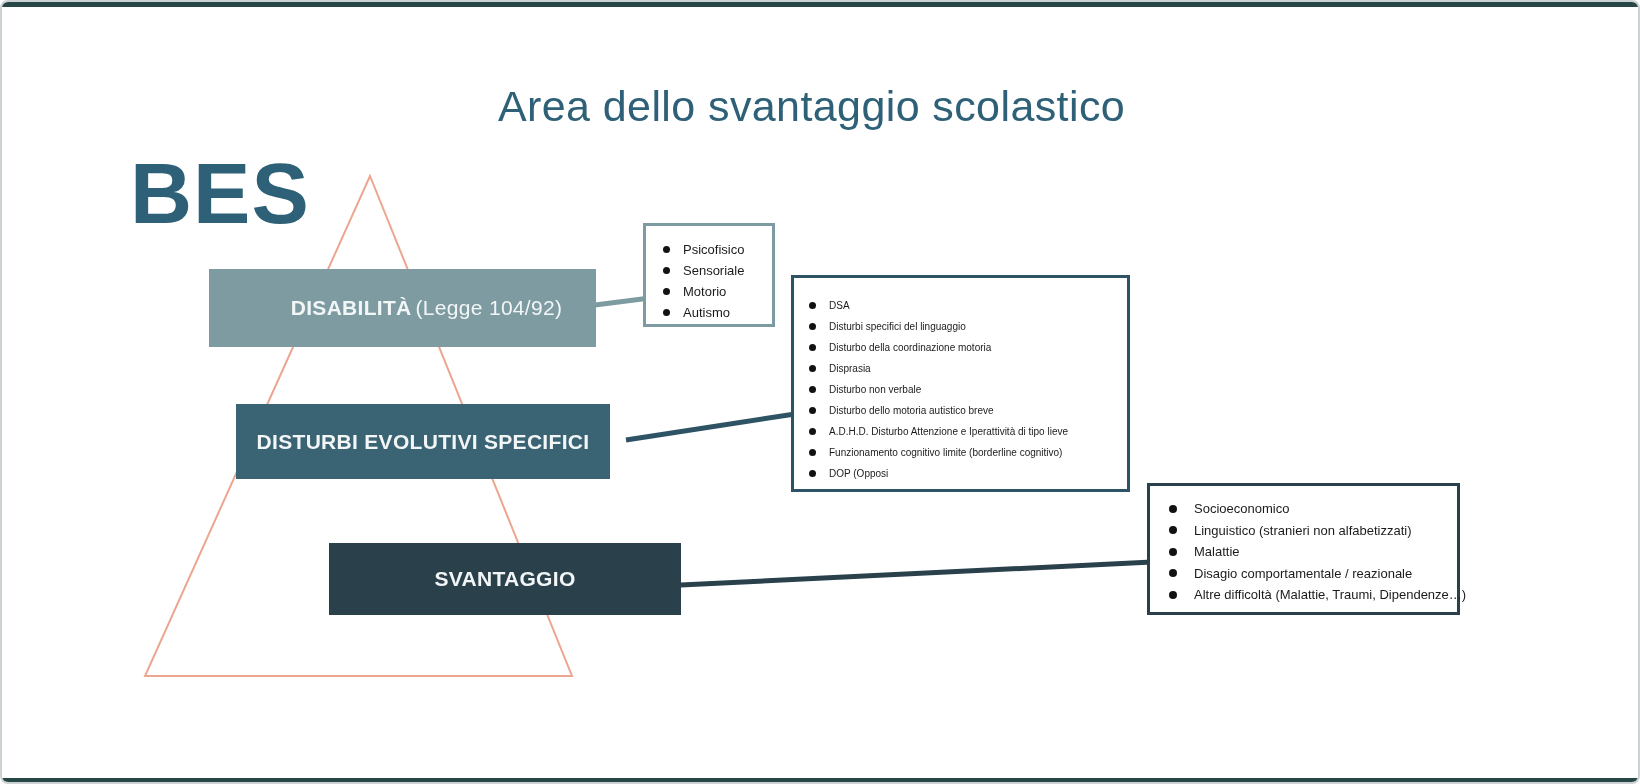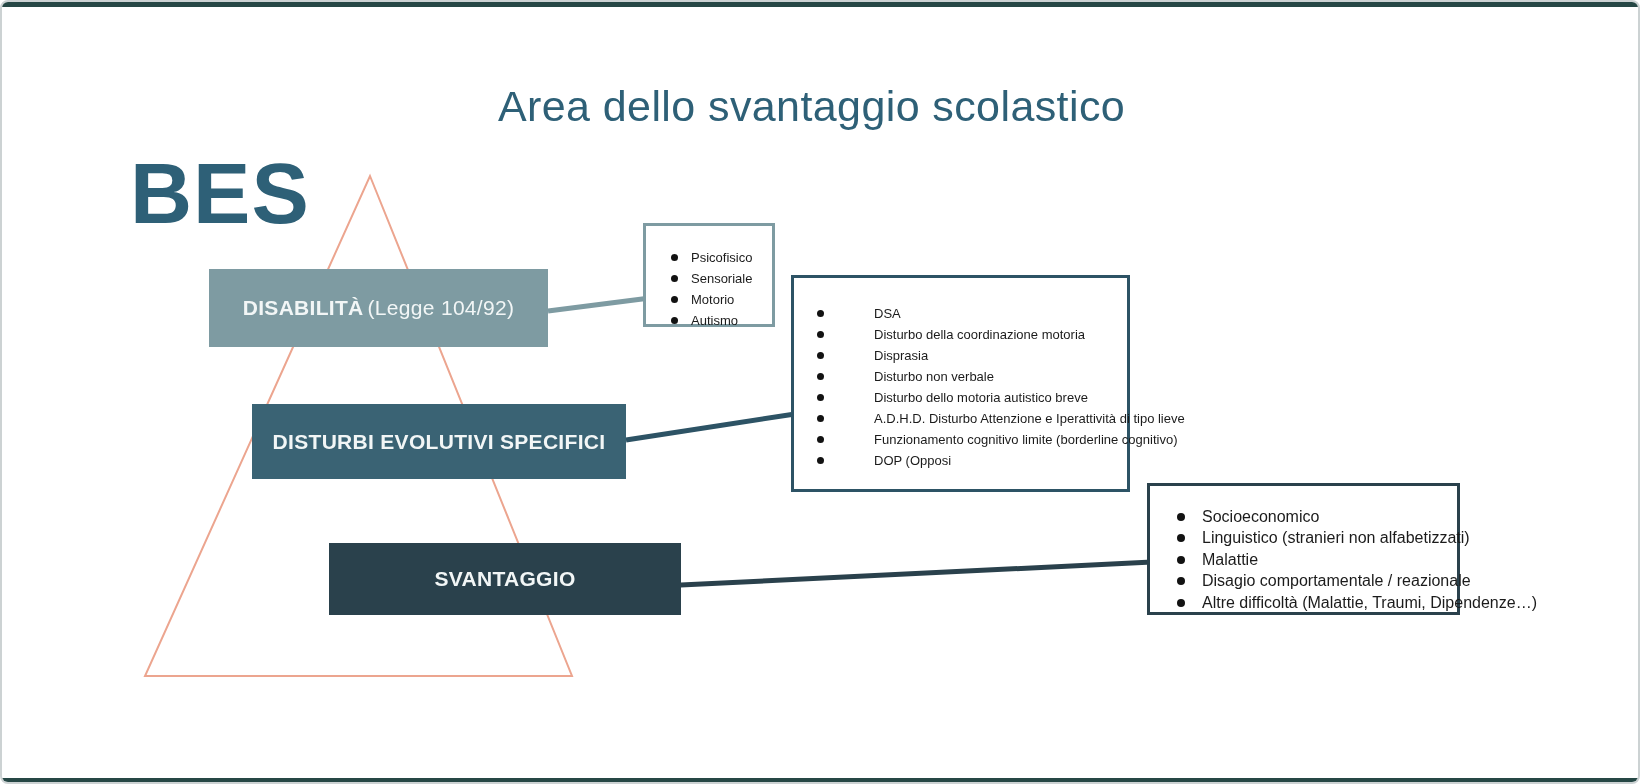--- a/index.html
+++ b/index.html
@@ -27,39 +27,39 @@
   }
 
   svg.layer { position:absolute; top:0; left:0; pointer-events:none; }
 
   .level-box {
     position:absolute; display:flex; align-items:center; justify-content:center;
     color:#f2f6f6; font-size:21px; letter-spacing:0.3px; white-space:nowrap;
   }
   .level-box .b { font-weight:700; }
   .level-box .r { font-weight:400; margin-left:4px; }
-  .level-1 { left:207px; top:267px; width:339px; height:78px; background:#7e9ba2; }
-  .level-2 { left:250px; top:402px; width:374px; height:75px; background:#3a6374; }
+  .level-1 { left:207px; top:267px; width:339px; height:78px; background:#7e9ba2;padding-left:48px; }
+  .level-2 { left:234px; top:402px; width:374px; height:75px; background:#3a6374; }
   .level-3 { left:327px; top:541px; width:352px; height:72px; background:#2a414c; }
 
   .list-box { position:absolute; background:#ffffff; box-sizing:border-box; }
-  .list-box ul { list-style:none; margin:8px; padding:0; }
+  .list-box ul { list-style:none; margin:0; padding:0; }
   .list-box li { display:flex; align-items:center; color:#1b1b1b; }
   .bullet { flex:none; border-radius:50%; background:#121212; }
 
   .list-1 { left:641px; top:221px; width:132px; height:104px; border:3px solid #7e9ba2; padding:13px 8px 8px 17px; }
   .list-1 li { font-size:13px; height:21px; }
   .list-1 .bullet { width:7px; height:7px; margin-right:13px; }
 
   .list-2 { left:789px; top:273px; width:339px; height:217px; border:3px solid #2d5365; padding:17px 6px 8px 15px; }
-  .list-2 li { font-size:13px; height:21px; white-space:nowrap;gap:37px; }
+  .list-2 li { font-size:10px; height:21px; white-space:nowrap; }
   .list-2 .bullet { width:7px; height:7px; margin-right:13px; }
 
   .list-3 { left:1145px; top:481px; width:313px; height:132px; border:3px solid #2a414c; padding:12px 6px 8px 19px; }
-  .list-3 li { font-size:16px; height:21.5px; white-space:nowrap; }
+  .list-3 li { font-size:13px; height:21.5px; white-space:nowrap; }
   .list-3 .bullet { width:8px; height:8px; margin-right:17px; }
 </style>
 </head>
 <body>
 
 <div class="canvas">
 
   <div class="edge-strip top"></div>
   <div class="edge-strip bottom"></div>
 
@@ -114,20 +114,24 @@
   </div>
 
   <div class="list-box list-2">
     <ul>
       <li>
           <span class="bullet"></span>
           <span>DSA</span>
         </li>
       <li>
           <span class="bullet"></span>
+          <span>Disturbi specifici del linguaggio</span>
+        </li>
+      <li>
+          <span class="bullet"></span>
           <span>Disturbo della coordinazione motoria</span>
         </li>
       <li>
           <span class="bullet"></span>
           <span>Disprasia</span>
         </li>
       <li>
           <span class="bullet"></span>
           <span>Disturbo non verbale</span>
         </li>

